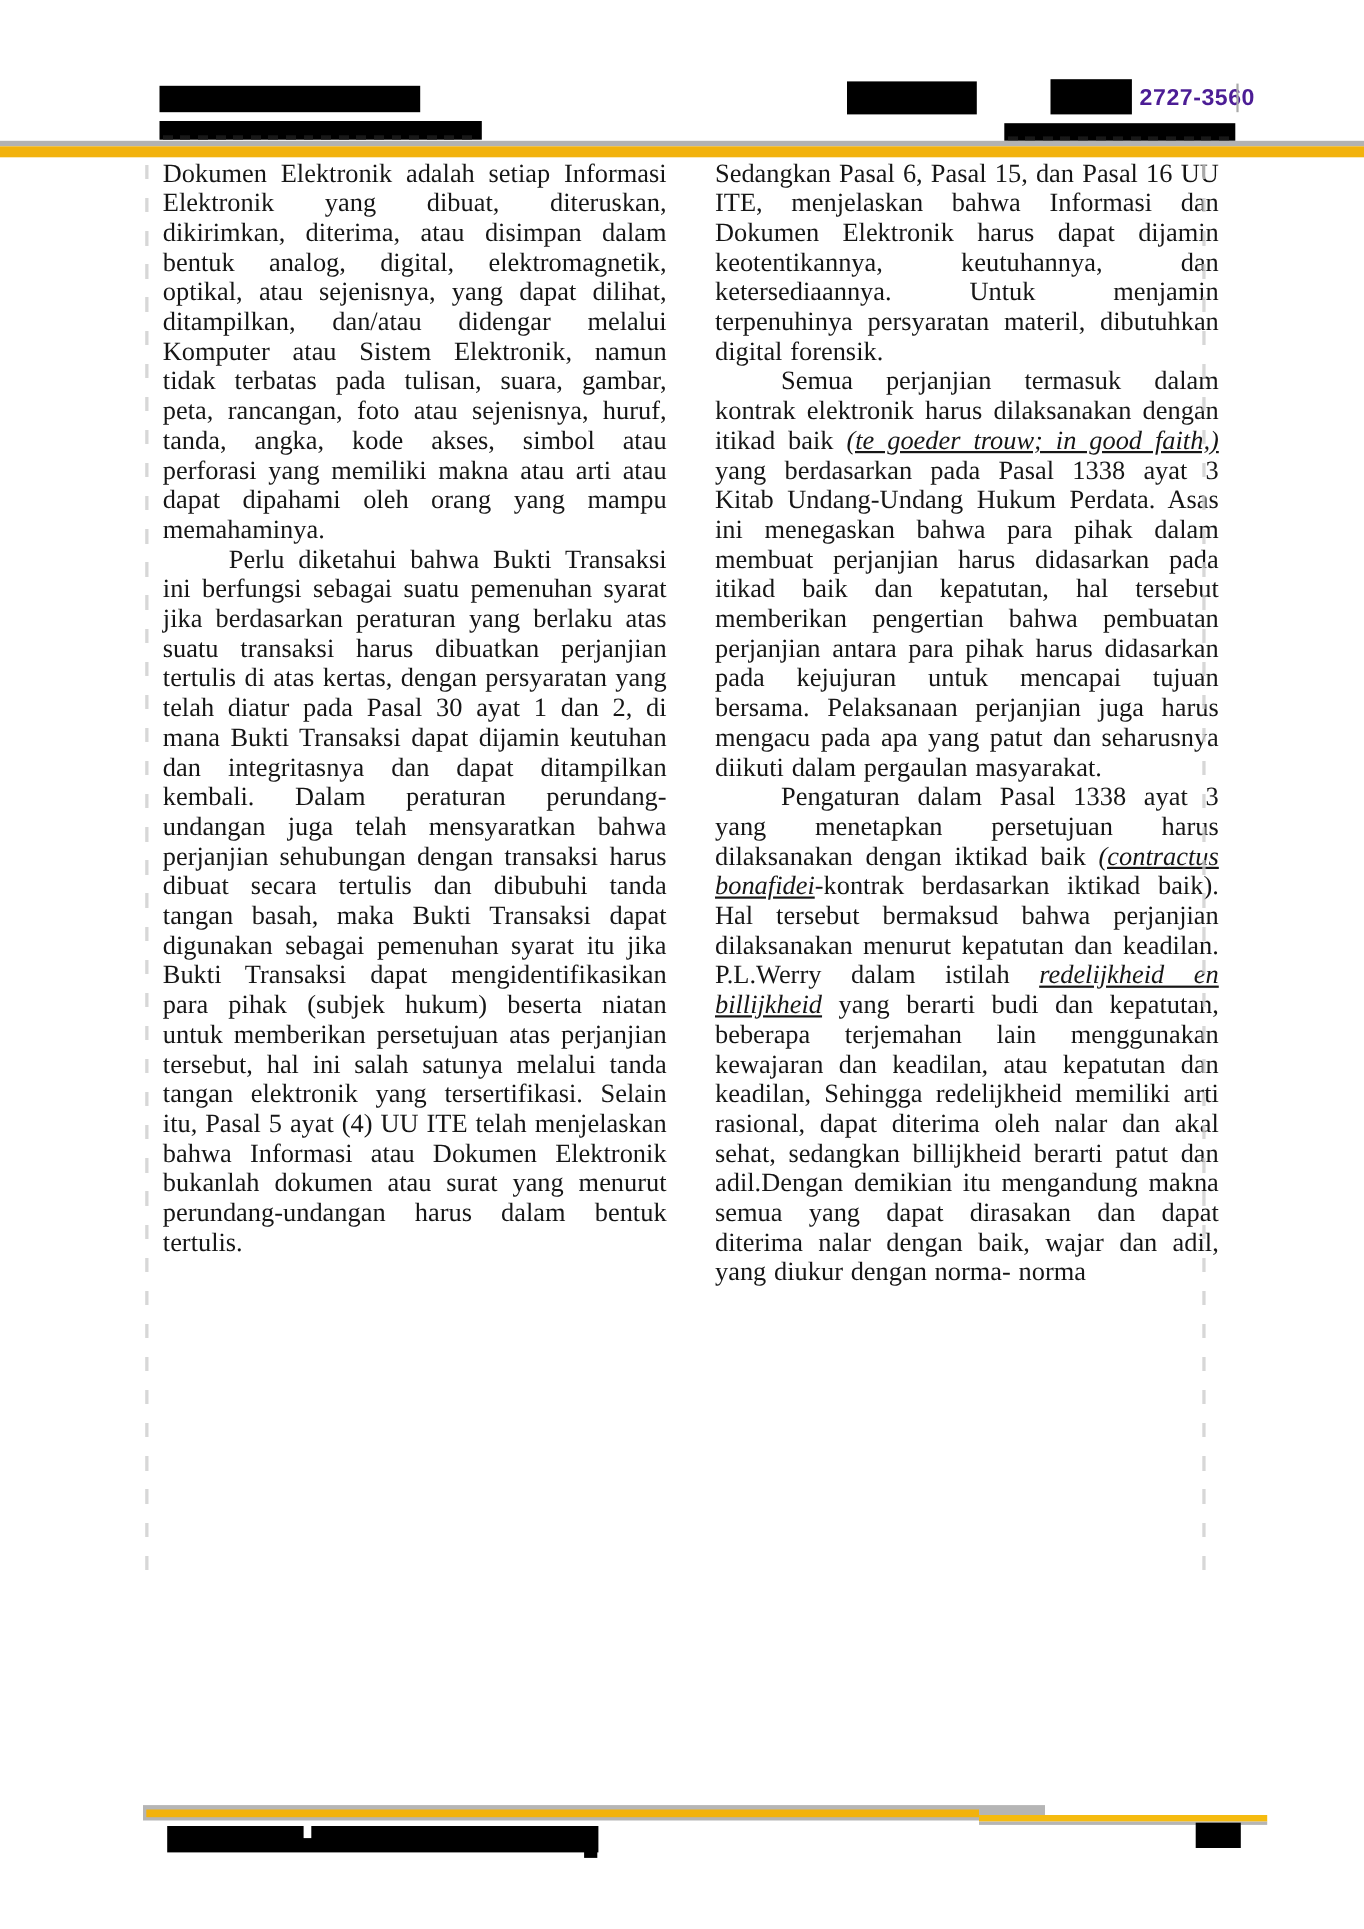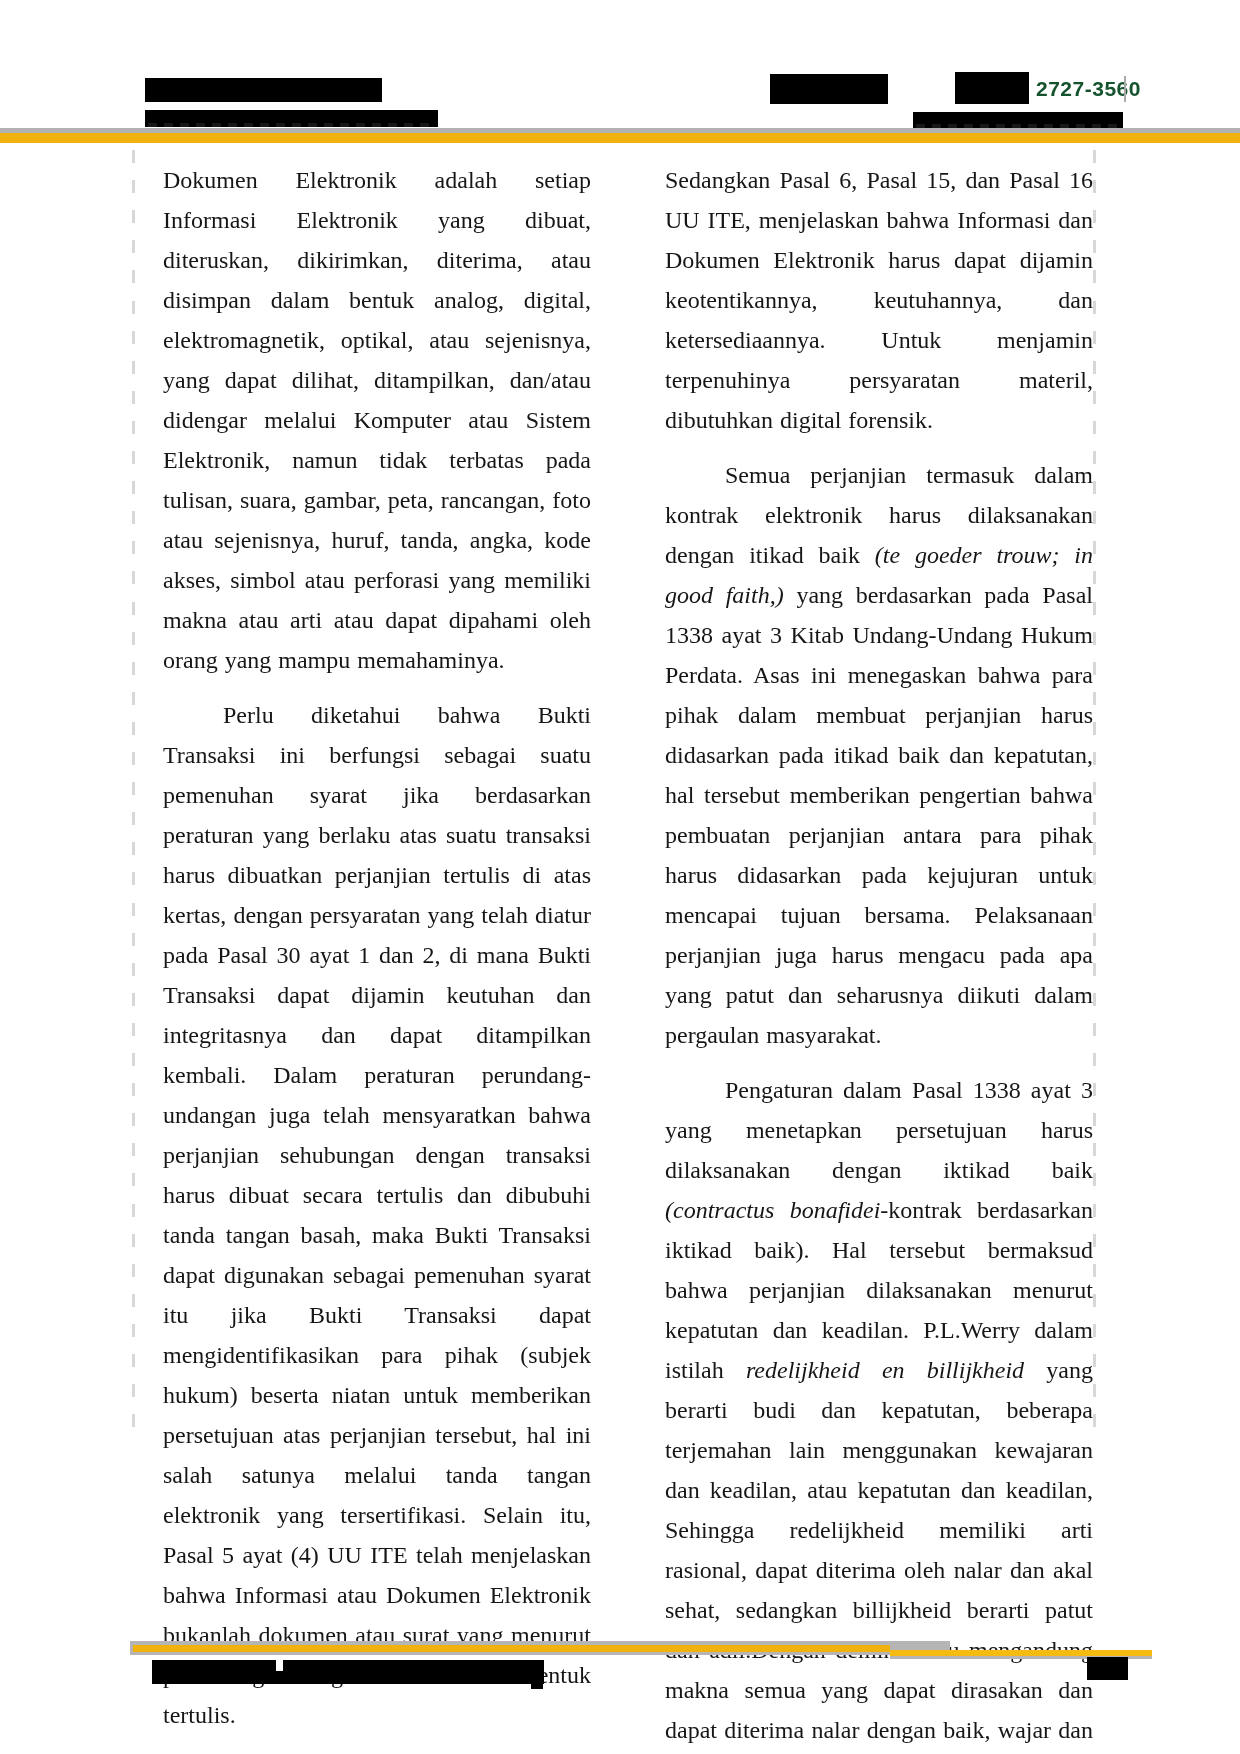--- a/index.html
+++ b/index.html
@@ -39,37 +39,37 @@
     background:repeating-linear-gradient(to right,#1c1c1c 0 9px, transparent 9px 16px);
     opacity:.85;
   }
   .frag-left  { left:148px; top:123px; width:288px; }
   .frag-right { left:916px; top:124px; width:205px; }
 
   
   .issn {
     position:absolute; left:1036px; top:74px;
     font-family:"Liberation Sans", sans-serif;
-    font-weight:bold; font-size:21px; line-height:30px; color:#14532d;
+    font-weight:bold; font-size:21px; line-height:30px; color:#4c1d95;
     letter-spacing:.5px;
   }
   .issn-pipe { position:absolute; left:1124px; top:76px; width:2px; height:26px; background:#a9a9a9; }
 
   
   .col { position:absolute; top:145px; width:458px; }
   .col-left  { left:148px; }
   .col-right { left:650px; }
 
   .para {
-    margin:15px; text-align:justify;
-    font-size:24px; line-height:40px;
+    margin:0; text-align:justify;
+    font-size:24px; line-height:27px;
     color:#161616; word-spacing:1px;
   }
   .para.indent { text-indent:60px; }
-  .seg.it { font-style:italic; }
+  .seg.it { font-style:italic;text-decoration:underline; }
 
   
   .ticks {
     position:absolute; top:150px; width:3px; height:1285px;
     background:repeating-linear-gradient(to bottom,#cdcdcd 0 13px, transparent 13px 30.1px);
     opacity:.8;
   }
   .ticks-left  { left:132px; }
   .ticks-right { left:1093px; }
 </style>

